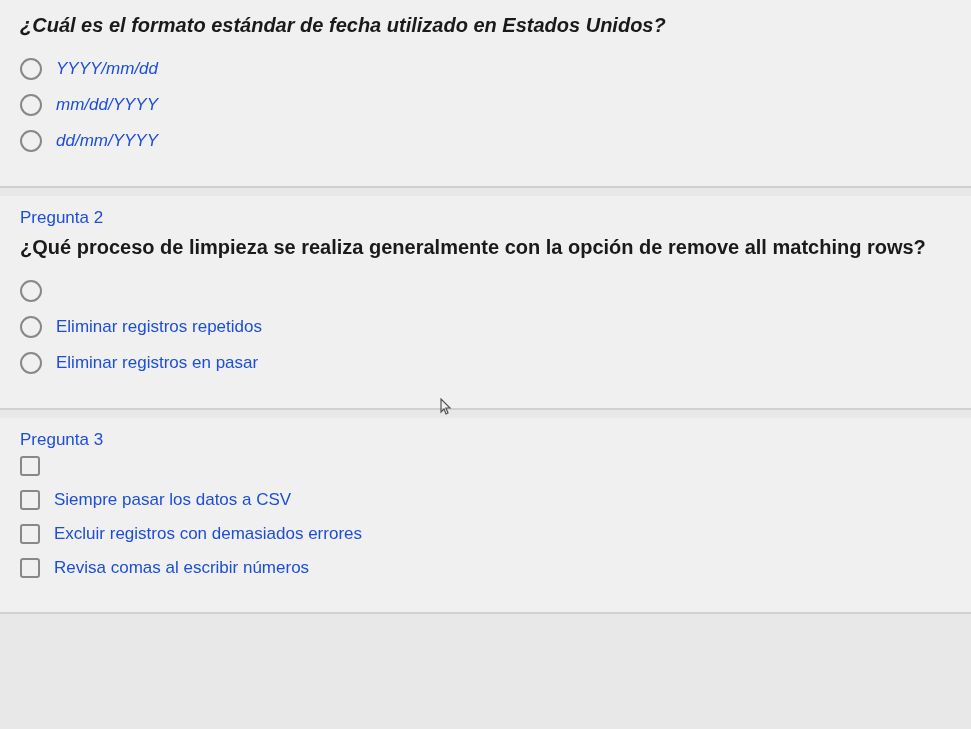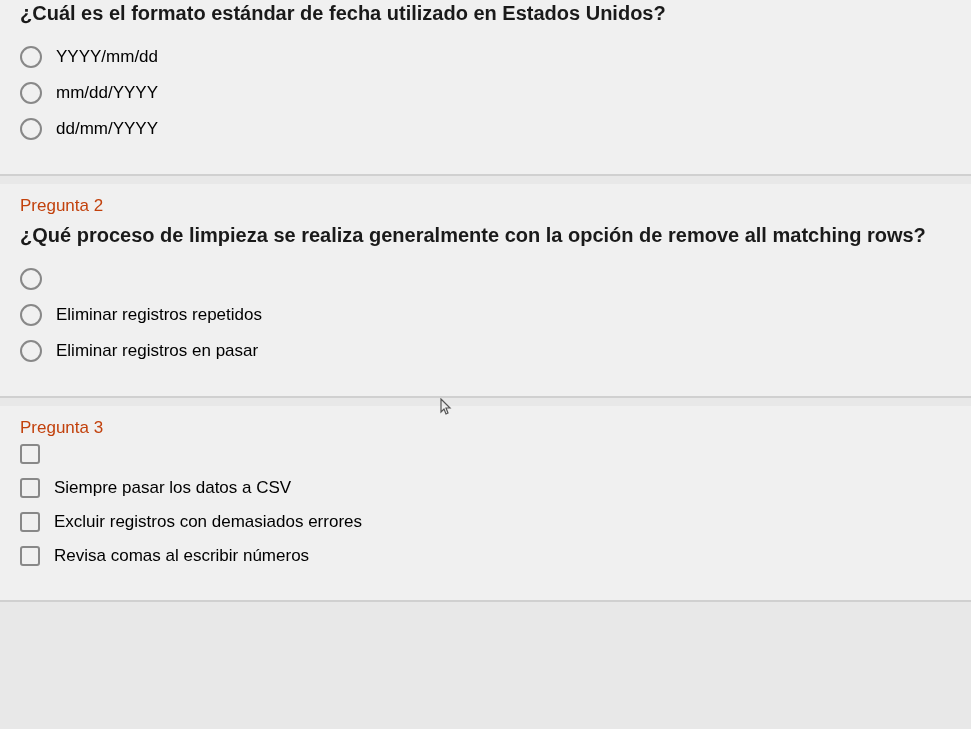--- a/index.html
+++ b/index.html
@@ -15,25 +15,26 @@
       overflow: hidden;
       color: #333;
     }
     .question-block {
       background: #f0f0f0;
       padding: 12px 20px 20px 20px;
       border-bottom: 2px solid #d0d0d0;
       margin-bottom: 8px;
     }
     .question-block.first {
-      padding-top: 0;
+      padding-top: 12px;
+      font-style: italic;
     }
     .question-label {
       font-size: 17px;
-      color: #c2410c;
+      color: #1d4ed8;
       margin-bottom: 6px;
       font-weight: normal;
     }
     .question-text {
       font-size: 20px;
       font-weight: bold;
       color: #1a1a1a;
       margin-bottom: 20px;
       line-height: 1.3;
     }
@@ -56,21 +57,21 @@
       width: 20px;
       height: 20px;
       border: 2px solid #888;
       border-radius: 3px;
       margin-right: 14px;
       flex-shrink: 0;
       background: transparent;
     }
     .option-label {
       font-size: 17px;
-      color: #000000;
+      color: #1d4ed8;
     }
     .cursor-arrow {
       position: absolute;
       left: 440px;
       top: 398px;
       font-size: 16px;
       color: #444;
       pointer-events: none;
     }
   </style>

